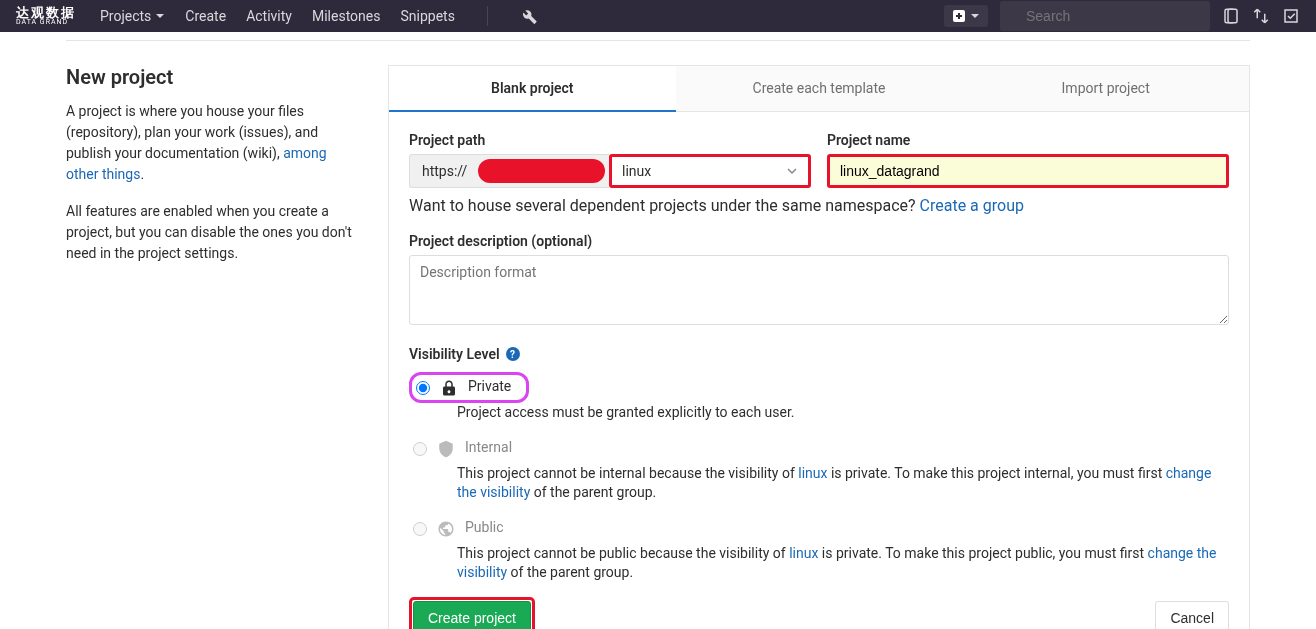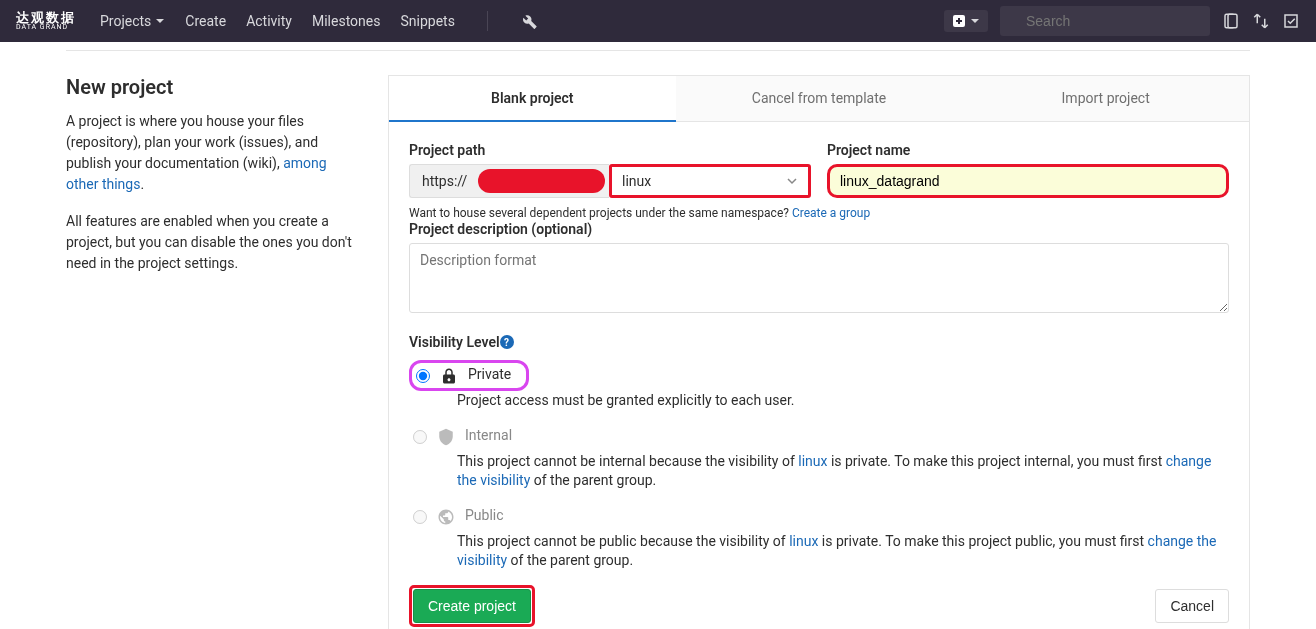--- a/index.html
+++ b/index.html
@@ -1,18 +1,18 @@
 <!DOCTYPE html>
 <html><head>
   <meta charset="utf-8">
   <style>
     * { box-sizing: border-box; margin: 0; padding: 0; }
     body { font-family: -apple-system, BlinkMacSystemFont, "Segoe UI", Roboto, sans-serif; font-size: 14px; color: #2e2e2e; background: #fff; }
     
-    .navbar { background: #2f2a3b; height: 42px; display: flex; align-items: center; padding: 0 16px; color: #fff; }
+    .navbar { background: #2f2a3b; height: 32px; display: flex; align-items: center; padding: 0 16px; color: #fff; }
     .logo { font-size: 13px; letter-spacing: 2px; margin-right: 24px; display: flex; flex-direction: column; line-height: 1; }
     .logo-main { font-weight: bold; }
     .logo-sub { font-size: 7px; letter-spacing: 1px; }
     .nav-links { display: flex; gap: 20px; align-items: center; }
     .nav-link { color: #d8d8dc; font-size: 14px; cursor: pointer; display: flex; align-items: center; gap: 4px; justify-content: center; }
     .nav-divider { width: 1px; height: 20px; background: #4a4555; margin: 0 12px; }
     .nav-right { margin-left: auto; display: flex; align-items: center; gap: 12px; }
     .plus-btn { background: #3d3848; padding: 4px 8px; border-radius: 3px; display: flex; align-items: center; gap: 4px; cursor: pointer; }
     .search-box { background: #3d3848; border-radius: 3px; padding: 6px 26px; display: flex; align-items: center; width: 210px; }
     .search-input { background: transparent; border: none; color: #aaa; outline: none; flex: 1; font-size: 14px; }
@@ -35,27 +35,27 @@
     
     .form-area { border: 1px solid #e5e5e5; border-top: none; padding: 20px; }
     .form-row { display: flex; gap: 16px; margin-bottom: 8px; }
     .form-col { flex: 1; }
     .form-label { display: block; font-weight: 600; margin-bottom: 6px; font-size: 14px; color: #2e2e2e; }
     
     .path-group { display: flex; }
     .path-prefix { background: #f0f0f0; border: 1px solid #ddd; border-right: none; border-radius: 3px 0 0 3px; padding: 8px 12px; display: flex; align-items: center; position: relative; width: 200px; }
     .redacted { position: absolute; left: 68px; right: 4px; top: 4px; bottom: 4px; background: #e8132a; border-radius: 12px; }
     .namespace-select { flex: 1; border: 3px solid #e8132a; border-radius: 3px; padding: 6px 10px; display: flex; align-items: center; justify-content: space-between; background: #fff; cursor: pointer; }
-    .name-input { width: 100%; border: 3px solid #e8132a; border-radius: 10px; padding: 6px 10px; background: #fbfdd9; font-size: 14px; outline: none; }
-    
-    .help-text { color: #2e2e2e; font-size: 12px; margin-bottom: 1px; }
+    .name-input { width: 100%; border: 3px solid #e8132a; border-radius: 3px; padding: 6px 10px; background: #fbfdd9; font-size: 14px; outline: none; }
+    
+    .help-text { color: #2e2e2e; font-size: 16px; margin-bottom: 18px; }
     
     .desc-textarea { width: 100%; border: 1px solid #ddd; border-radius: 3px; padding: 8px 10px; font-size: 14px; font-family: inherit; resize: vertical; height: 70px; margin-bottom: 18px; }
     
-    .vis-label { font-weight: 600; display: flex; align-items: center; margin-bottom: 10px; }
+    .vis-label { font-weight: 600; display: flex; align-items: center; gap: 6px; margin-bottom: 10px; }
     .help-icon { width: 14px; height: 14px; border-radius: 50%; background: #1b69b6; color: #fff; display: inline-flex; align-items: center; justify-content: center; font-size: 10px; font-weight: bold; }
     
     .vis-option { display: flex; gap: 10px; padding: 6px 4px; align-items: flex-start; }
     .vis-option.highlighted { border: 3px solid #d946ef; border-radius: 12px; padding: 3px 4px; width: 120px; }
     .vis-radio { margin-top: 3px; width: 14px; height: 14px; }
     .vis-icon { width: 18px; height: 18px; flex-shrink: 0; margin-top: 1px; }
     .vis-title { font-size: 14px; color: #2e2e2e; }
     .vis-desc { font-size: 14px; color: #2e2e2e; line-height: 1.4; margin-left: 48px; margin-bottom: 10px; }
     .vis-option.disabled .vis-title { color: #888; }
     
@@ -126,21 +126,21 @@
       <h1>New project</h1>
       <p>
         <span>A project is where you house your files (repository), plan your work (issues), and publish your documentation (wiki), </span><span class="link">among other things</span>.
       </p>
       <p>All features are enabled when you create a project, but you can disable the ones you don't need in the project settings.</p>
     </div>
 
     <div class="main-panel">
       <div class="tabs">
         <div class="tab active">Blank project</div>
-        <div class="tab">Cancel from template</div>
+        <div class="tab">Create each template</div>
         <div class="tab">Import project</div>
       </div>
 
       <div class="form-area">
         <div class="form-row">
           <div class="form-col">
             <label class="form-label">Project path</label>
             <div class="path-group">
               <div class="path-prefix">
                 <span>https://</span>

